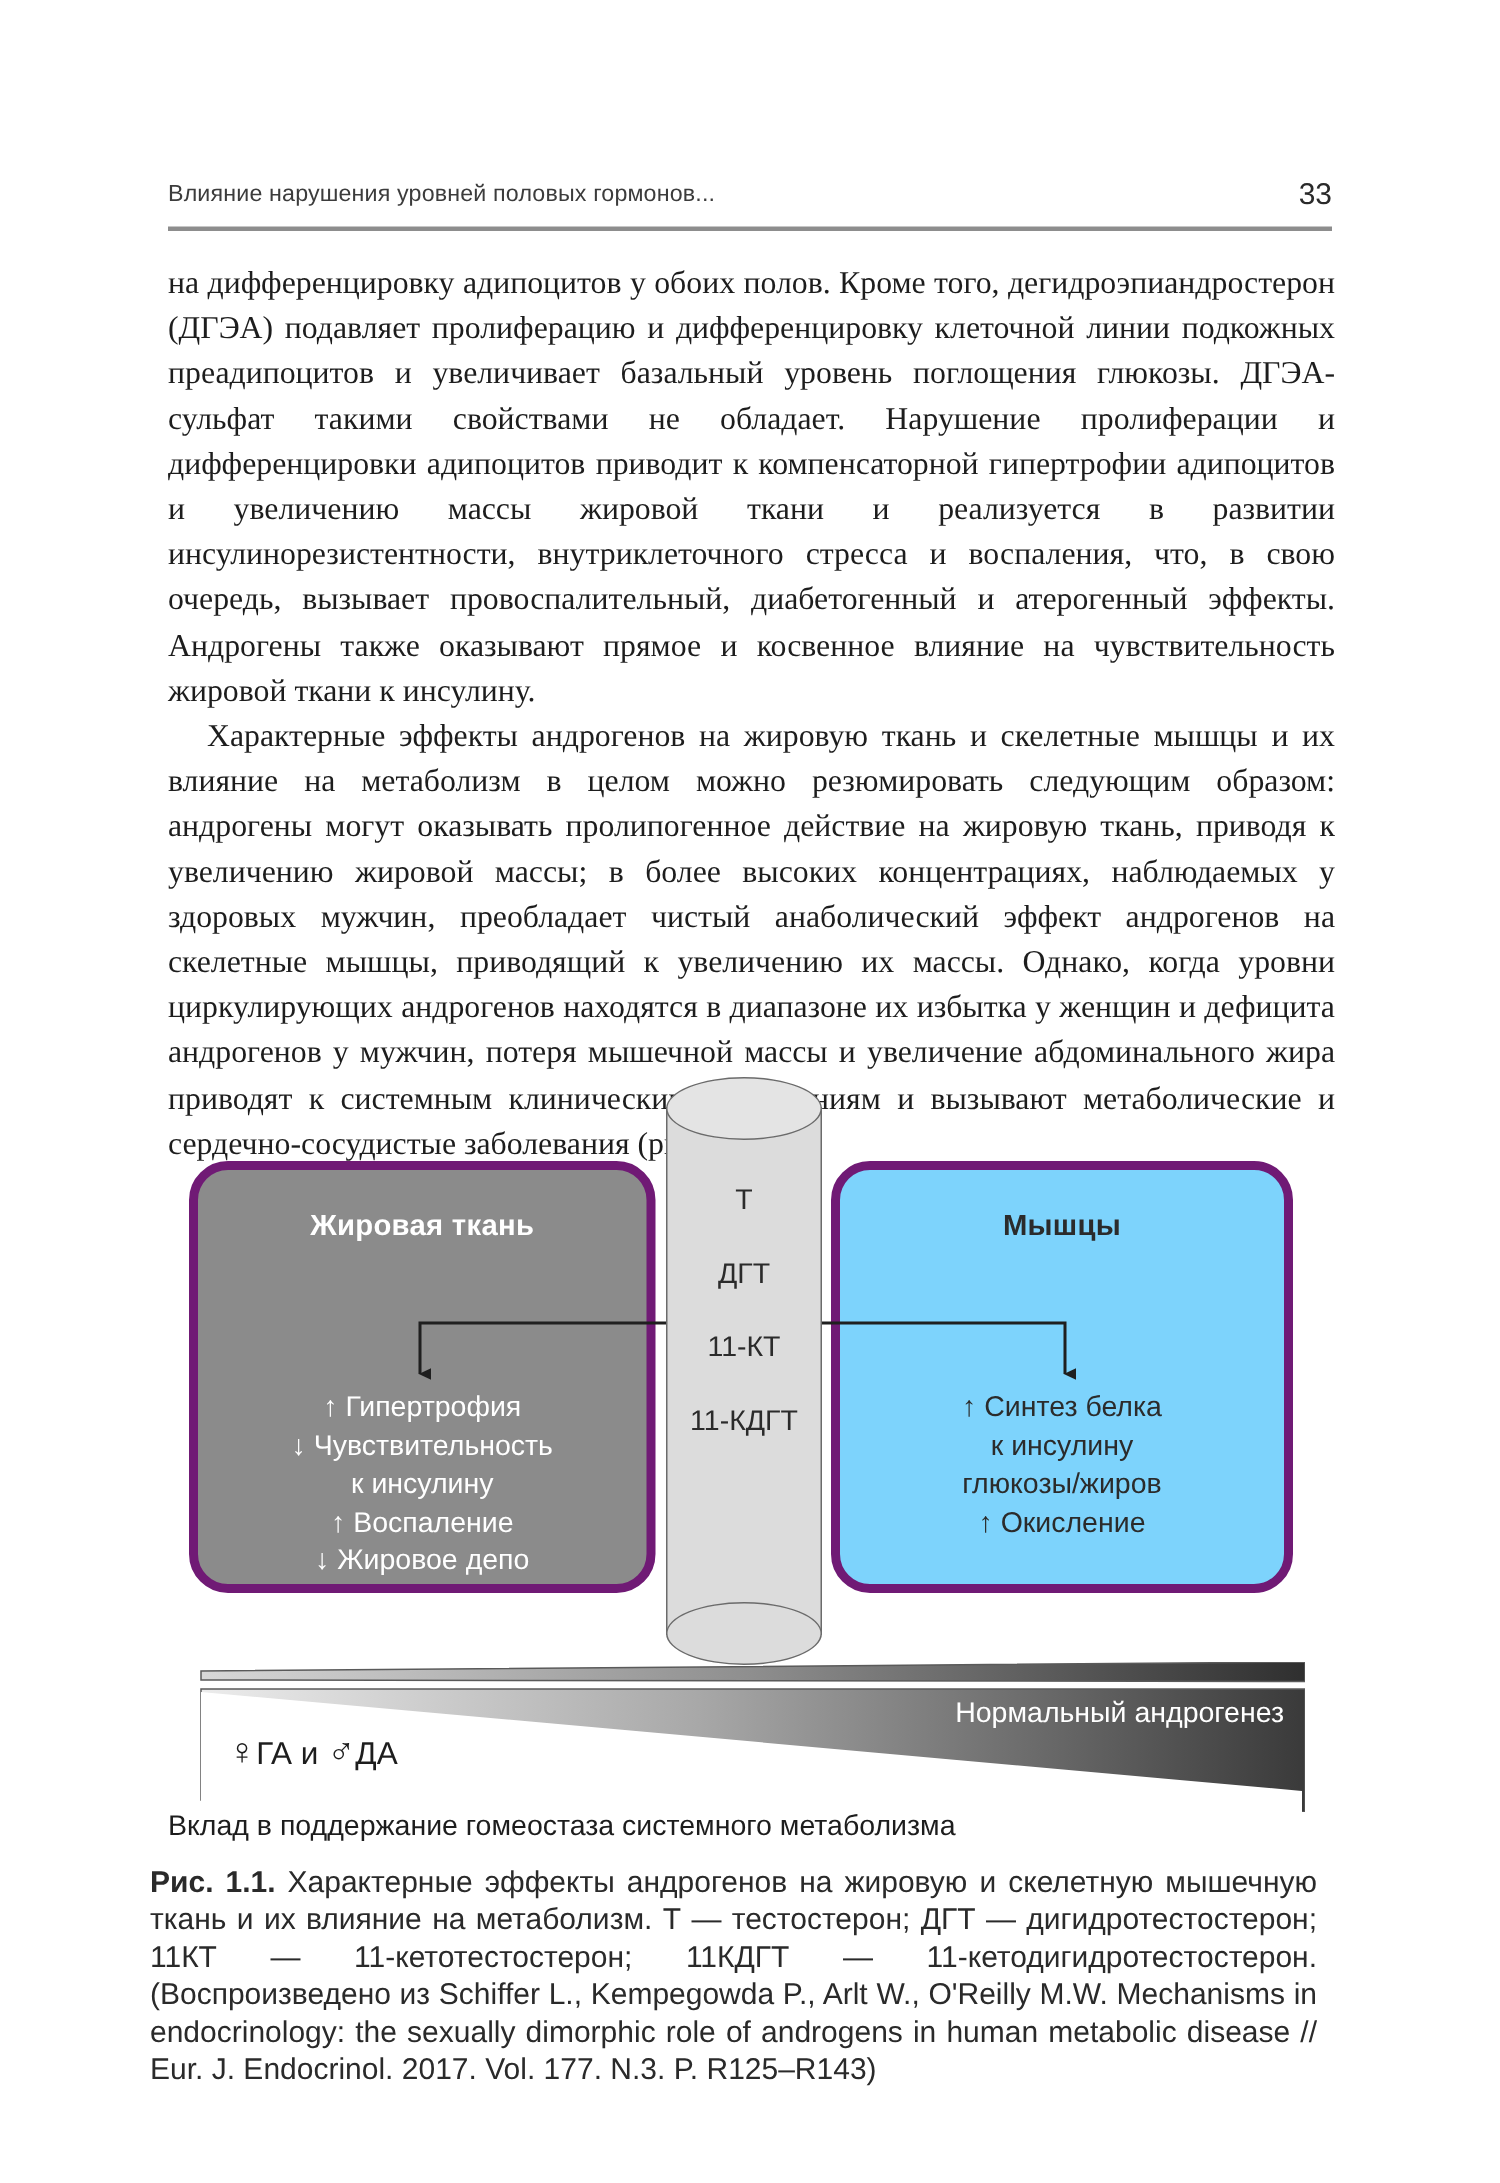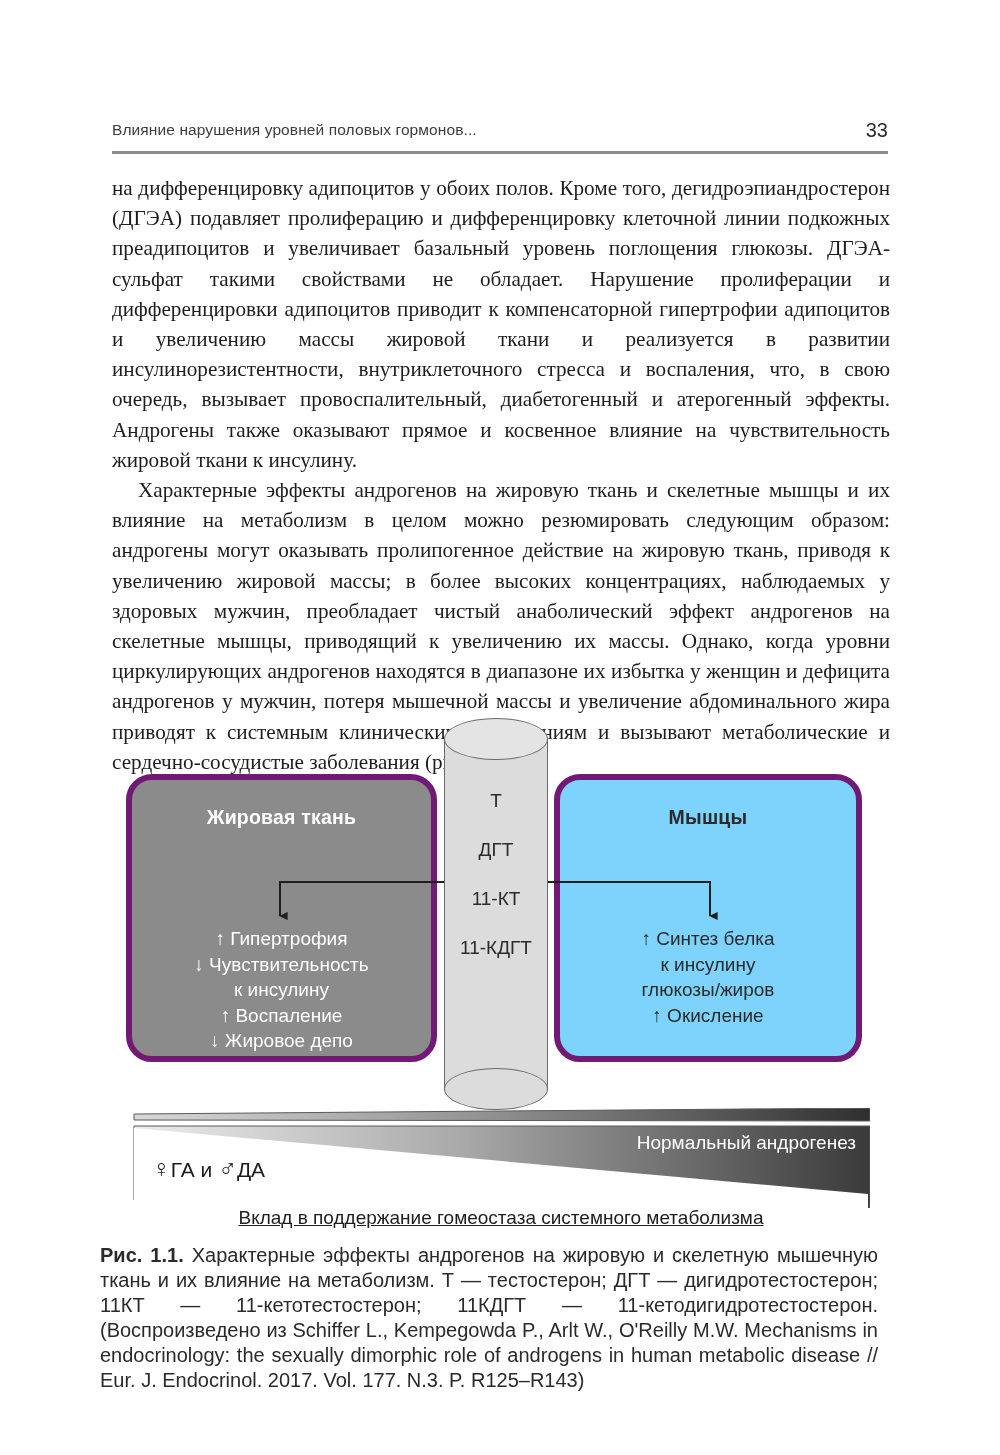--- a/index.html
+++ b/index.html
@@ -223,25 +223,23 @@
     font-family: "Liberation Sans", sans-serif;
     font-size: 19px;
     color: #ffffff;
     white-space: nowrap;
   }
   .band-caption {
     position: absolute;
     left: 0;
     top: 495px;
     width: 778px;
-    text-align: center;
     font-family: "Liberation Sans", sans-serif;
     font-size: 19px;
     color: #1d1d1d;
-    text-decoration: underline;
   }
 
   
   .fig-caption {
     position: absolute;
     left: 100px;
     top: 1243px;
     width: 778px;
     font-family: "Liberation Sans", sans-serif;
     font-size: 20px;

